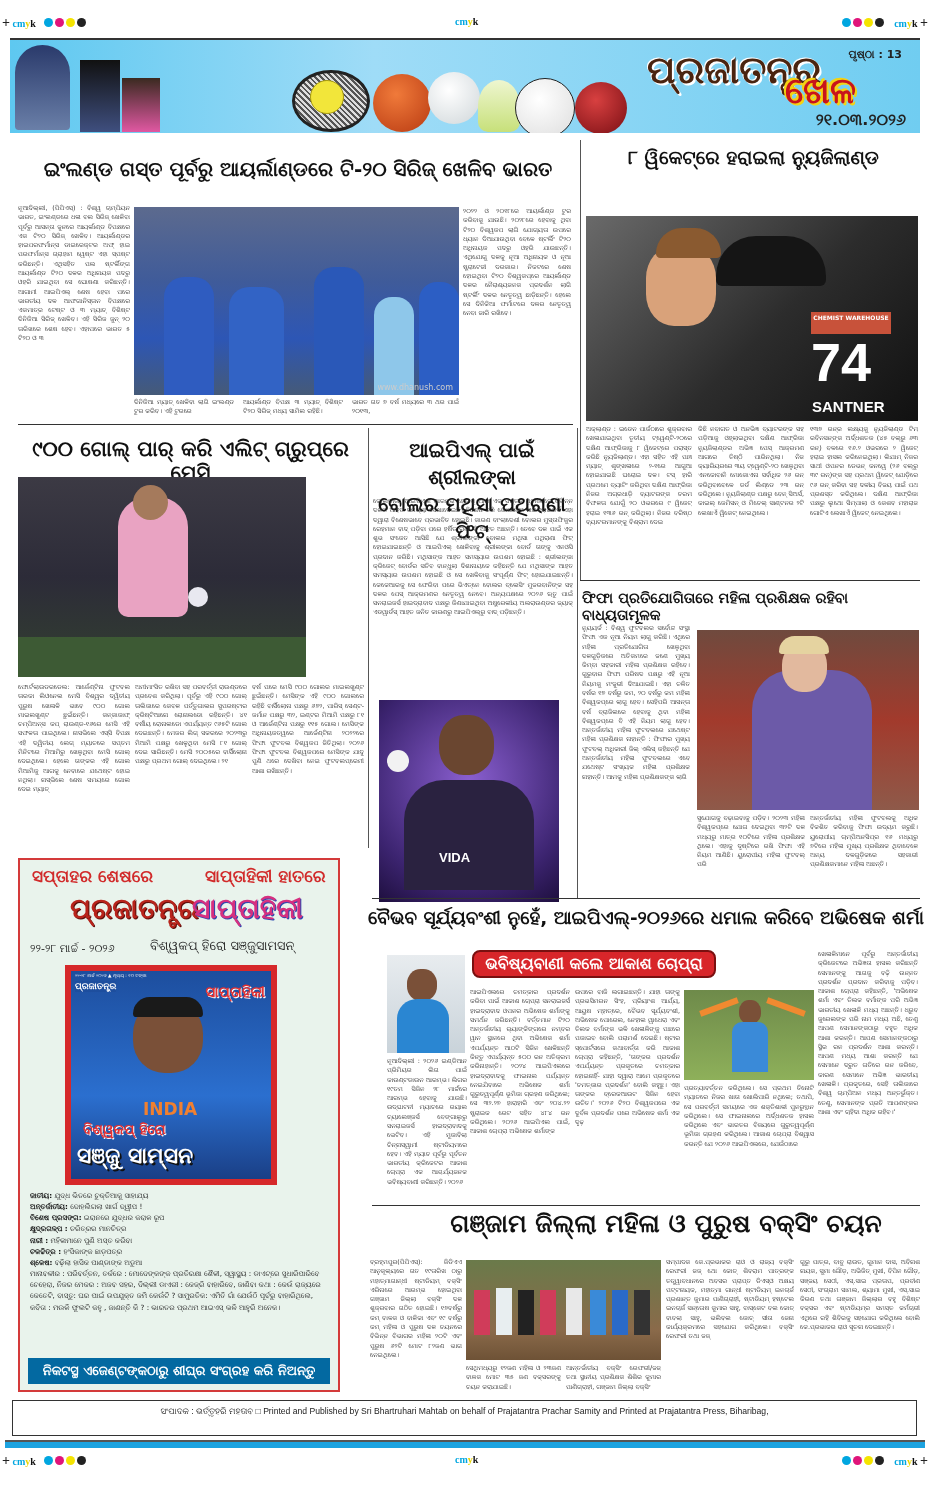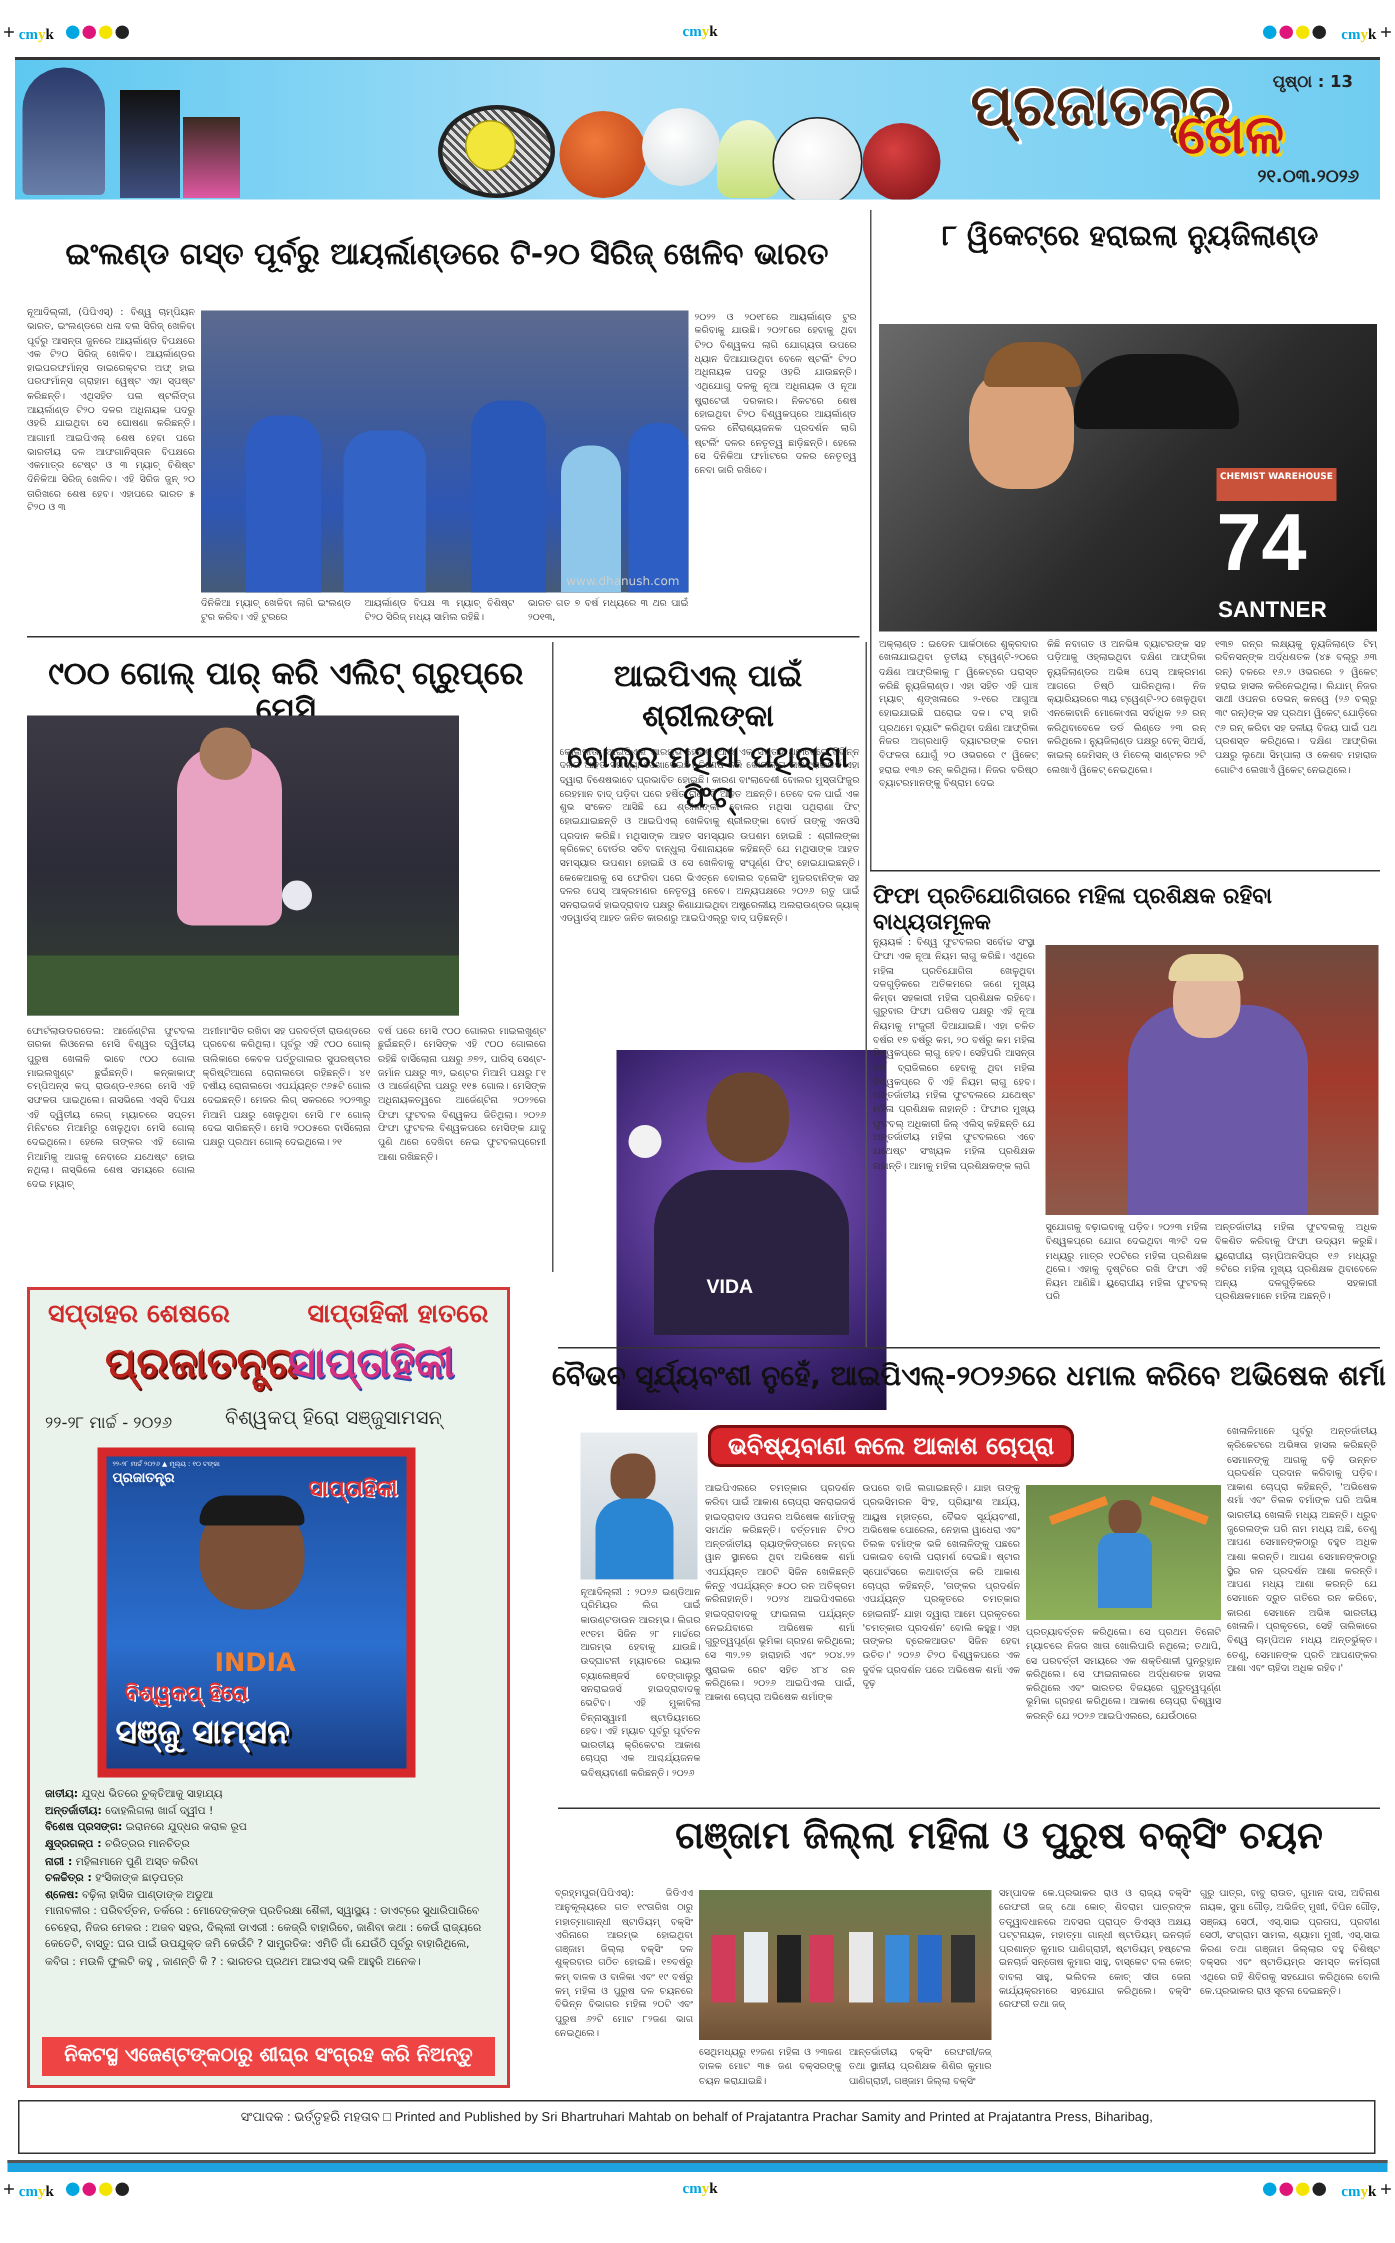--- a/index.html
+++ b/index.html
@@ -7,33 +7,33 @@
 .abs{position:absolute}
 .reg{font-family:"Liberation Serif",serif;font-size:10px;font-weight:bold}
 .reg .c{color:#00a6e0}.reg .k{color:#111}
 .dots span{display:inline-block;width:9px;height:9px;border-radius:50%;margin-right:2px}
 .plus{font-size:14px;color:#222;line-height:1}
 .masthead{left:10px;top:38px;width:910px;height:95px;background:linear-gradient(90deg,#5ec8f0,#9fdcf7 40%,#70cdf1);border-top:2px solid #333;overflow:hidden}
 .mast-ball{position:absolute;border-radius:50%}
 .mast-title{position:absolute;left:637px;top:8px;font-size:38px;font-weight:bold;color:#4a2410;text-shadow:2px 2px 0 #fff,-1px -1px 0 #fff}
 .mast-khela{position:absolute;left:775px;top:30px;font-size:36px;font-weight:bold;color:#c8141b;text-shadow:2px 2px 0 #f4d312,-2px -2px 0 #f4d312}
 .mast-page{position:absolute;right:18px;top:8px;font-size:11px;color:#222;font-weight:bold}
-.mast-date{position:absolute;right:14px;top:70px;font-size:12px;color:#222;font-weight:bold}
+.mast-date{position:absolute;right:14px;top:70px;font-size:16px;color:#222;font-weight:bold}
 .hl{font-weight:bold;color:#111;line-height:1.15;text-align:center}
 .body{font-size:6.4px;line-height:1.45;color:#333;text-align:justify}
 .photo{overflow:hidden}
 .rule-h{height:1px;background:#333}
 .rule-v{width:1px;background:#555}
 .weekly{left:18px;top:858px;width:322px;height:534px;border:2px solid #d43a3a;background:#e9f3ec}
 .weekly .red{color:#d12a2a;font-weight:bold}
 .cover{position:absolute;left:45px;top:105px;width:212px;height:220px;background:#d6282a;padding:6px}
 .cover-in{width:100%;height:100%;background:linear-gradient(180deg,#1d4e9e,#2b6fcf 60%,#1a3f86);position:relative;overflow:hidden}
 .items{position:absolute;left:10px;top:330px;right:8px;font-size:7.2px;line-height:1.55;color:#222}
 .items b{color:#111}
-.cta{position:absolute;left:8px;right:8px;bottom:6px;height:26px;background:#ef4444;color:#fff;font-weight:bold;font-size:13px;text-align:center;line-height:26px}
+.cta{position:absolute;left:8px;right:8px;bottom:6px;height:26px;background:#0369a1;color:#fff;font-weight:bold;font-size:13px;text-align:center;line-height:26px}
 .pill{background:#d8262a;color:#fff;font-weight:bold;border-radius:8px;border:2px solid #7a1010;text-align:center}
 .footer{left:12px;top:1400px;width:905px;height:36px;border:1px solid #333;font-family:"Liberation Sans",sans-serif;font-size:8.6px;text-align:center;line-height:14px;padding-top:3px;color:#222}
 .blue-band{left:5px;top:1440px;width:920px;height:8px;background:#1ca3e0;border-top:2px solid #555}
 </style>
 </head>
 <body>
 
 <div class="abs reg" style="left:2px;top:16px">
   <span class="plus">+</span>
   <span class="c">cm</span><span style="color:#e8d400">y</span><span class="k">k</span>
@@ -106,21 +106,21 @@
 <div class="abs body" style="left:18px;top:683px;width:112px;height:160px;overflow:hidden">ଫୋର୍ଟଲାଉଡରଡେଲ: ଆର୍ଜେଣ୍ଟିନା ଫୁଟବଲ ତାରକା ଲିଓନେଲ ମେସି ବିଶ୍ୱର ଦ୍ୱିତୀୟ ପୁରୁଷ ଖେଳାଳି ଭାବେ ୯୦୦ ଗୋଲ ମାଇଲଖୁଣ୍ଟ ଛୁଇଁଛନ୍ତି। କନ୍‌କାକାଫ୍ ଚମ୍ପିଅନ୍ସ କପ୍ ରାଉଣ୍ଡ-୧୬ରେ ମେସି ଏହି ସଫଳତା ପାଇଥିଲେ। ନାସଭିଲେ ଏସ୍‌ସି ବିପକ୍ଷ ଏହି ଦ୍ୱିତୀୟ ଲେଗ୍ ମ୍ୟାଚରେ ସପ୍ତମ ମିନିଟରେ ମିଆମିରୁ ଖେଳୁଥିବା ମେସି ଗୋଲ୍ ଦେଇଥିଲେ। ହେଲେ ତାଙ୍କର ଏହି ଗୋଲ ମିଆମିକୁ ଆଗକୁ ନେବାରେ ଯଥେଷ୍ଟ ହୋଇ ନଥିଲା। ନାସ୍‌ଭିଲେ ଶେଷ ସମୟରେ ଗୋଲ ଦେଇ ମ୍ୟାଚ୍</div>
 <div class="abs body" style="left:135px;top:683px;width:112px;height:160px;overflow:hidden">ଅମୀମାଂସିତ ରଖିବା ସହ ପରବର୍ତ୍ତୀ ରାଉଣ୍ଡରେ ପ୍ରବେଶ କରିଥିଲା। ପୂର୍ବରୁ ଏହି ୯୦୦ ଗୋଲ୍ ତାଲିକାରେ କେବଳ ପର୍ତ୍ତୁଗାଲର ସୁପରଷ୍ଟାର କ୍ରିଷ୍ଟିଆନୋ ରୋନାଲଡୋ ରହିଛନ୍ତି। ୪୧ ବର୍ଷୀୟ ରୋନାଲଡୋ ଏପର୍ଯ୍ୟନ୍ତ ୯୬୫ଟି ଗୋଲ ଦେଇଛନ୍ତି। ମେଜର ଲିଗ୍ ସକରରେ ୨୦୨୩ରୁ ମିଆମି ପକ୍ଷରୁ ଖେଳୁଥିବା ମେସି ୮୧ ଗୋଲ୍ ଦେଇ ସାରିଛନ୍ତି। ମେସି ୨୦୦୫ରେ ବାର୍ସିଲୋନା ପକ୍ଷରୁ ପ୍ରଥମ ଗୋଲ୍ ଦେଇଥିଲେ। ୨୧</div>
 <div class="abs body" style="left:252px;top:683px;width:112px;height:160px;overflow:hidden">ବର୍ଷ ପରେ ମେସି ୯୦୦ ଗୋଲର ମାଇଲଖୁଣ୍ଟ ଛୁଇଁଛନ୍ତି। ମେସିଙ୍କ ଏହି ୯୦୦ ଗୋଲରେ ରହିଛି ବାର୍ସିଲୋନା ପକ୍ଷରୁ ୬୭୨, ପାରିସ୍ ସେଣ୍ଟ-ଜର୍ମାନ ପକ୍ଷରୁ ୩୨, ଇଣ୍ଟର ମିଆମି ପକ୍ଷରୁ ୮୧ ଓ ଆର୍ଜେଣ୍ଟିନା ପକ୍ଷରୁ ୧୧୫ ଗୋଲ। ମେସିଙ୍କ ଅଧିନାୟକତ୍ୱରେ ଆର୍ଜେଣ୍ଟିନା ୨୦୨୨ରେ ଫିଫା ଫୁଟବଲ ବିଶ୍ୱକପ ଜିତିଥିଲା। ୨୦୨୬ ଫିଫା ଫୁଟବଲ ବିଶ୍ୱକପରେ ମେସିଙ୍କ ଯାଦୁ ପୁଣି ଥରେ ଦେଖିବା ନେଇ ଫୁଟବଲପ୍ରେମୀ ଆଶା ରଖିଛନ୍ତି।</div>
 <div class="abs rule-v" style="left:368px;top:428px;height:420px"></div>
 
 <div class="abs hl" style="left:372px;top:437px;width:200px;font-size:20px;line-height:1.35">
   <div>ଆଇପିଏଲ୍ ପାଇଁ ଶ୍ରୀଲଙ୍କା</div>
   <div>ବୋଲର ମଥିସା ପଥିରାଣା ଫିଟ୍</div>
 </div>
 <div class="abs body" style="left:373px;top:497px;width:200px;height:200px;overflow:hidden">କୋଲକାତା: ଆଇପିଏଲ ଆରମ୍ଭ ହେବାକୁ ଆଉ ଏକ ସପ୍ତାହ ଥିବାବେଳେ ବିଭିନ୍ନ ଦଳର ଆହତ ସମସ୍ୟା ଦେଖାଦେଇଛି। ବିଶେଷ କରି କୋଲକାତା ନାଇଟ୍‌ରାଇଡର୍ସ ଏହା ଦ୍ୱାରା ବିଶେଷଭାବେ ପ୍ରଭାବିତ ହୋଇଛି। କାରଣ ବାଂଲାଦେଶୀ ବୋଲର ମୁସ୍ତାଫିଜୁର ରେହମାନ ବାଦ୍ ପଡ଼ିବା ପରେ ହର୍ଷିତ ରାଣା ବି ଆହତ ଅଛନ୍ତି। ତେବେ ଦଳ ପାଇଁ ଏକ ଶୁଭ ସଂକେତ ଆସିଛି ଯେ ଶ୍ରୀଲଙ୍କା ବୋଲର ମଥିସା ପଥିରାଣା ଫିଟ୍ ହୋଇଯାଇଛନ୍ତି ଓ ଆଇପିଏଲ୍ ଖେଳିବାକୁ ଶ୍ରୀଲଙ୍କା ବୋର୍ଡ ତାଙ୍କୁ ଏନଓସି ପ୍ରଦାନ କରିଛି। ମଥିସାଙ୍କ ଆହତ ସମସ୍ୟାର ଉପଶମ ହୋଇଛି : ଶ୍ରୀଲଙ୍କା କ୍ରିକେଟ୍ ବୋର୍ଡର ସଚିବ ବାନ୍ଧୁଲା ଦିଶାନାୟକେ କହିଛନ୍ତି ଯେ ମଥିସାଙ୍କ ଆହତ ସମସ୍ୟାର ଉପଶମ ହୋଇଛି ଓ ସେ ଖେଳିବାକୁ ସଂପୂର୍ଣ୍ଣ ଫିଟ୍ ହୋଇଯାଇଛନ୍ତି। କେକେଆରକୁ ସେ ଫେରିବା ପରେ ଭିଏତ୍ନେ ବୋଲର ବ୍ଲେସିଂ ମୁଜରବାନିଙ୍କ ସହ ଦଳର ପେସ୍ ଆକ୍ରମଣର ନେତୃତ୍ୱ ନେବେ। ଅନ୍ୟପକ୍ଷରେ ୨୦୨୬ ଋତୁ ପାଇଁ ସନରାଇଜର୍ସ ହାଇଦ୍ରାବାଦ ପକ୍ଷରୁ କିଣାଯାଇଥିବା ଅଷ୍ଟ୍ରେଲୀୟ ଅଲରାଉଣ୍ଡର ଜ୍ୟାକ୍ ଏଡୱାର୍ଡସ୍ ଆହତ ଜନିତ କାରଣରୁ ଆଇପିଏଲ୍‌ରୁ ବାଦ୍ ପଡ଼ିଛନ୍ତି।</div>
-<div class="abs photo" style="left:411px;top:700px;width:180px;height:240px;background:radial-gradient(circle at 50% 40%,#8a5fd0,#3c2470 70%,#1e0f3e)">
+<div class="abs photo" style="left:379px;top:700px;width:180px;height:202px;background:radial-gradient(circle at 50% 40%,#8a5fd0,#3c2470 70%,#1e0f3e)">
   <div style="position:absolute;left:60px;top:15px;width:55px;height:60px;background:#6a4630;border-radius:45%"></div>
   <div style="position:absolute;left:25px;top:80px;width:130px;height:110px;background:#2a2240;border-radius:40px 40px 0 0"></div>
   <div style="position:absolute;left:8px;top:50px;width:22px;height:22px;background:#f2f2f2;border-radius:50%"></div>
   <div style="position:absolute;left:60px;top:150px;color:#fff;font-weight:bold;font-size:13px;font-family:'Liberation Sans',sans-serif">VIDA</div>
 </div>
 <div class="abs rule-v" style="left:577px;top:428px;height:470px"></div>
 
 <div class="abs rule-h" style="left:580px;top:580px;width:340px"></div>
 <div class="abs hl" style="left:582px;top:590px;width:345px;font-size:14.5px;text-align:left">ଫିଫା ପ୍ରତିଯୋଗିତାରେ ମହିଳା ପ୍ରଶିକ୍ଷକ ରହିବା ବାଧ୍ୟତାମୂଳକ</div>
 <div class="abs body" style="left:582px;top:624px;width:108px;height:270px;overflow:hidden">ନ୍ୟୁୟର୍କ : ବିଶ୍ୱ ଫୁଟବଲର ସର୍ବୋଚ୍ଚ ସଂସ୍ଥା ଫିଫା ଏକ ନୂଆ ନିୟମ ଲାଗୁ କରିଛି। ଏଥିରେ ମହିଳା ପ୍ରତିଯୋଗିତା ଖେଳୁଥିବା ଦଳଗୁଡ଼ିକରେ ଅତିକମରେ ଜଣେ ମୁଖ୍ୟ କିମ୍ବା ସହକାରୀ ମହିଳା ପ୍ରଶିକ୍ଷକ ରହିବେ। ଗୁରୁବାର ଫିଫା ପରିଷଦ ପକ୍ଷରୁ ଏହି ନୂଆ ନିୟମକୁ ମଂଜୁରୀ ଦିଆଯାଇଛି। ଏହା ଚଳିତ ବର୍ଷର ୧୭ ବର୍ଷରୁ କମ, ୨୦ ବର୍ଷରୁ କମ ମହିଳା ବିଶ୍ୱକପ୍‌ରେ ଲାଗୁ ହେବ। ସେହିପରି ଆସନ୍ତା ବର୍ଷ ବ୍ରାଜିଲରେ ହେବାକୁ ଥିବା ମହିଳା ବିଶ୍ୱକପ୍‌ରେ ବି ଏହି ନିୟମ ଲାଗୁ ହେବ। ଅନ୍ତର୍ଜାତୀୟ ମହିଳା ଫୁଟବଲରେ ଯଥେଷ୍ଟ ମହିଳା ପ୍ରଶିକ୍ଷକ ନାହାନ୍ତି : ଫିଫାର ମୁଖ୍ୟ ଫୁଟବଲ୍ ଅଧିକାରୀ ଜିଲ୍ ଏଲିସ୍ କହିଛନ୍ତି ଯେ ଅନ୍ତର୍ଜାତୀୟ ମହିଳା ଫୁଟବଲରେ ଏବେ ଯଥେଷ୍ଟ ସଂଖ୍ୟକ ମହିଳା ପ୍ରଶିକ୍ଷକ ନାହାନ୍ତି। ଆମକୁ ମହିଳା ପ୍ରଶିକ୍ଷକଙ୍କ ଲାଗି</div>

